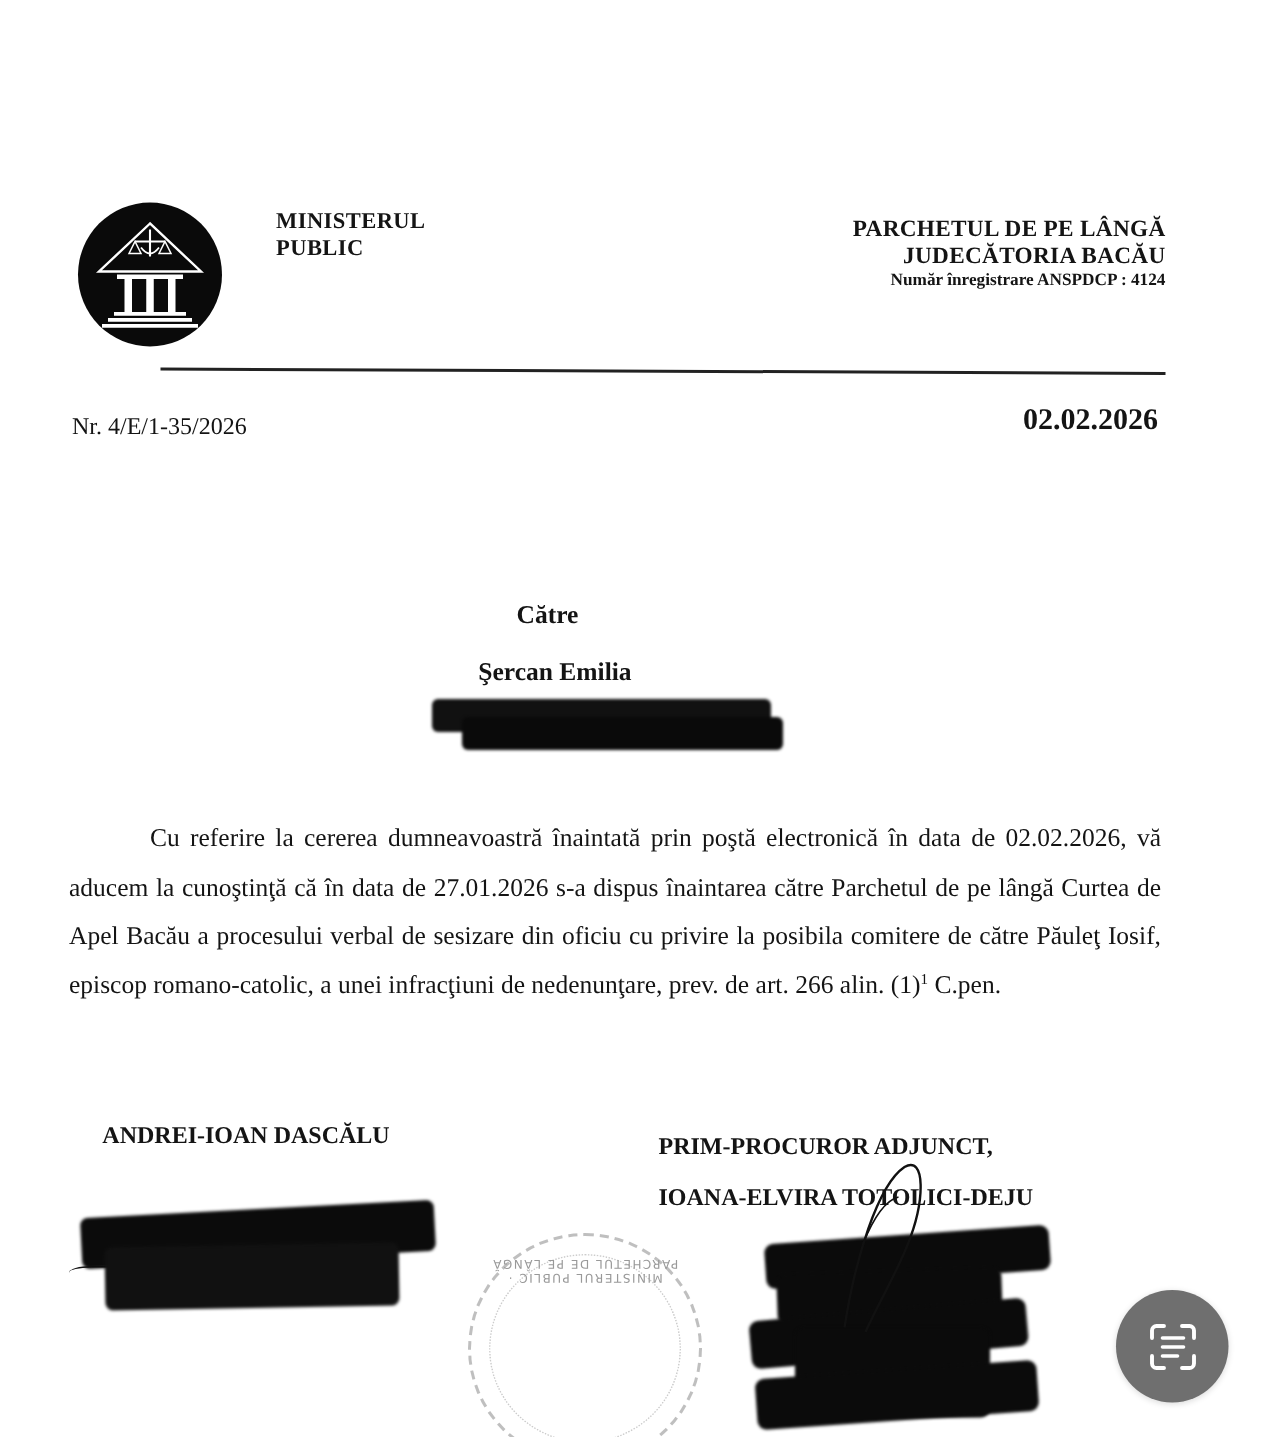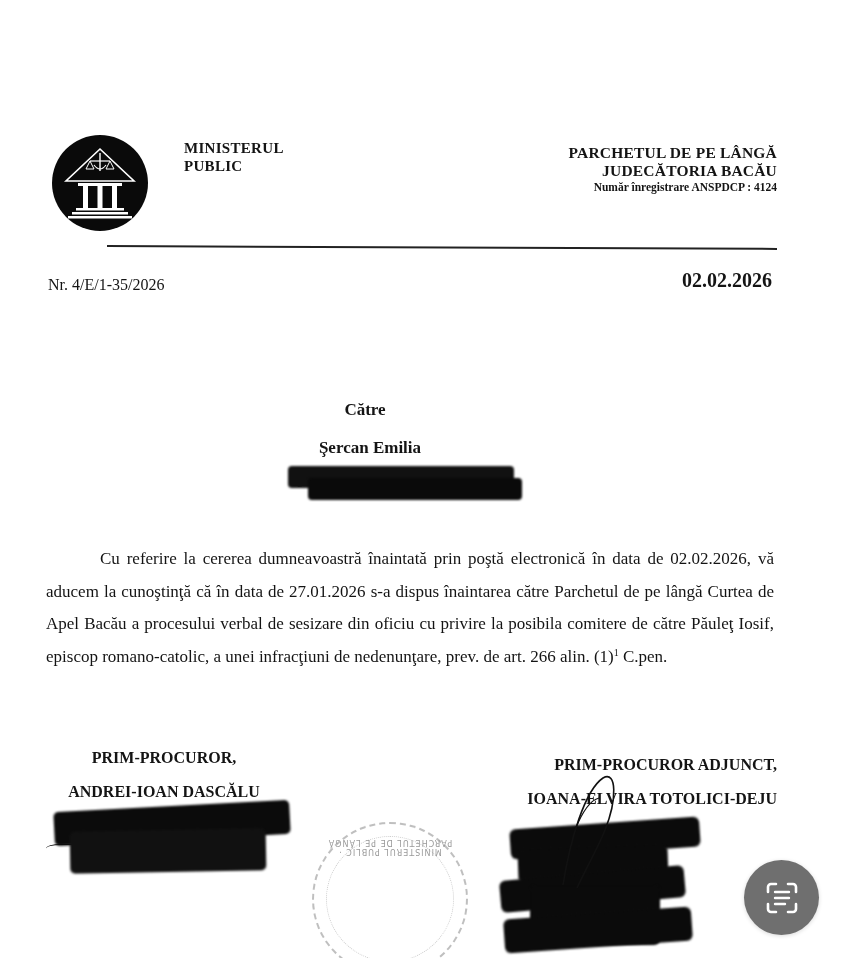--- a/index.html
+++ b/index.html
@@ -51,21 +51,21 @@
     background: #0a0a0a; border-radius: 4px; filter: blur(1px);
   }
   .body-text {
     left: 46px; top: 543px; width: 728px; font-size: 17px; line-height: 32.5px;
     text-align: justify; text-align-last: left;
   }
   .body-text p { margin: 0; text-indent: 54px; }
   .body-text sup { font-size: 10px; line-height: 0; vertical-align: 6px; }
   .sig-left { left: 44px; top: 748px; width: 240px; text-align: center; font-weight: bold; font-size: 16px; }
   .sig-left div, .sig-right div { height: 34px; line-height: 20px; }
-  .sig-right { left: 465px; top: 755px; width: 312px; text-align: right; font-weight: bold; font-size: 16px; }
+  .sig-right { left: 439px; top: 755px; width: 312px; text-align: left; font-weight: bold; font-size: 16px; }
   .redact-left { left: 42px; top: 800px; width: 250px; height: 80px; }
   .redact-left .b1 { position: absolute; left: 12px; top: 6px; width: 236px; height: 34px; background:#0b0b0b; border-radius:5px; transform: rotate(-3deg); filter: blur(1px); }
   .redact-left .b2 { position: absolute; left: 28px; top: 30px; width: 196px; height: 42px; background:#111; border-radius:5px; transform: rotate(-1deg); filter: blur(1px); }
   .redact-left .tail { position:absolute; left:4px; top:44px; width:30px; height:8px; border-top:1.5px solid #111; border-radius: 50% 0 0 0; }
   .stamp {
     left: 312px; top: 822px; width: 152px; height: 150px; border-radius: 50%;
     border: 2px dashed #aaa; opacity: 0.75;
   }
   .stamp .inner { position:absolute; left: 12px; top: 12px; right: 12px; bottom: 12px; border-radius:50%; border: 1px dotted #bbb; }
   .stamp .txt { position:absolute; left: 0; top: 14px; width: 100%; text-align:center; font-size: 8px; color: #777; letter-spacing: 1px; transform: rotate(180deg); font-family: "DejaVu Sans", sans-serif; }
@@ -123,21 +123,20 @@
   <span class="ghost">e··········m@gmail.com</span>
   <div class="bar1"></div>
   <div class="bar2"></div>
 </div>
 
 <div class="abs body-text">
   <p><span>Cu referire la cererea dumneavoastră înaintată prin poştă electronică în data de 02.02.2026, vă aducem la cunoştinţă că în data de 27.01.2026 s-a dispus înaintarea către Parchetul de pe lângă Curtea de Apel Bacău a procesului verbal de sesizare din oficiu cu privire la posibila comitere de către Păuleţ Iosif, episcop romano-catolic, a unei infracţiuni de nedenunţare, prev. de art. 266 alin. (1)</span><sup>1</sup><span> C.pen.</span></p>
 </div>
 
 <div class="abs sig-left">
-  <div>PRIM-PROCUROR,</div>
   <div>ANDREI-IOAN DASCĂLU</div>
 </div>
 <div class="abs redact-left">
   <div class="tail"></div>
   <div class="b1"></div>
   <div class="b2"></div>
 </div>
 
 <div class="abs sig-right">
   <div>PRIM-PROCUROR ADJUNCT,</div>

